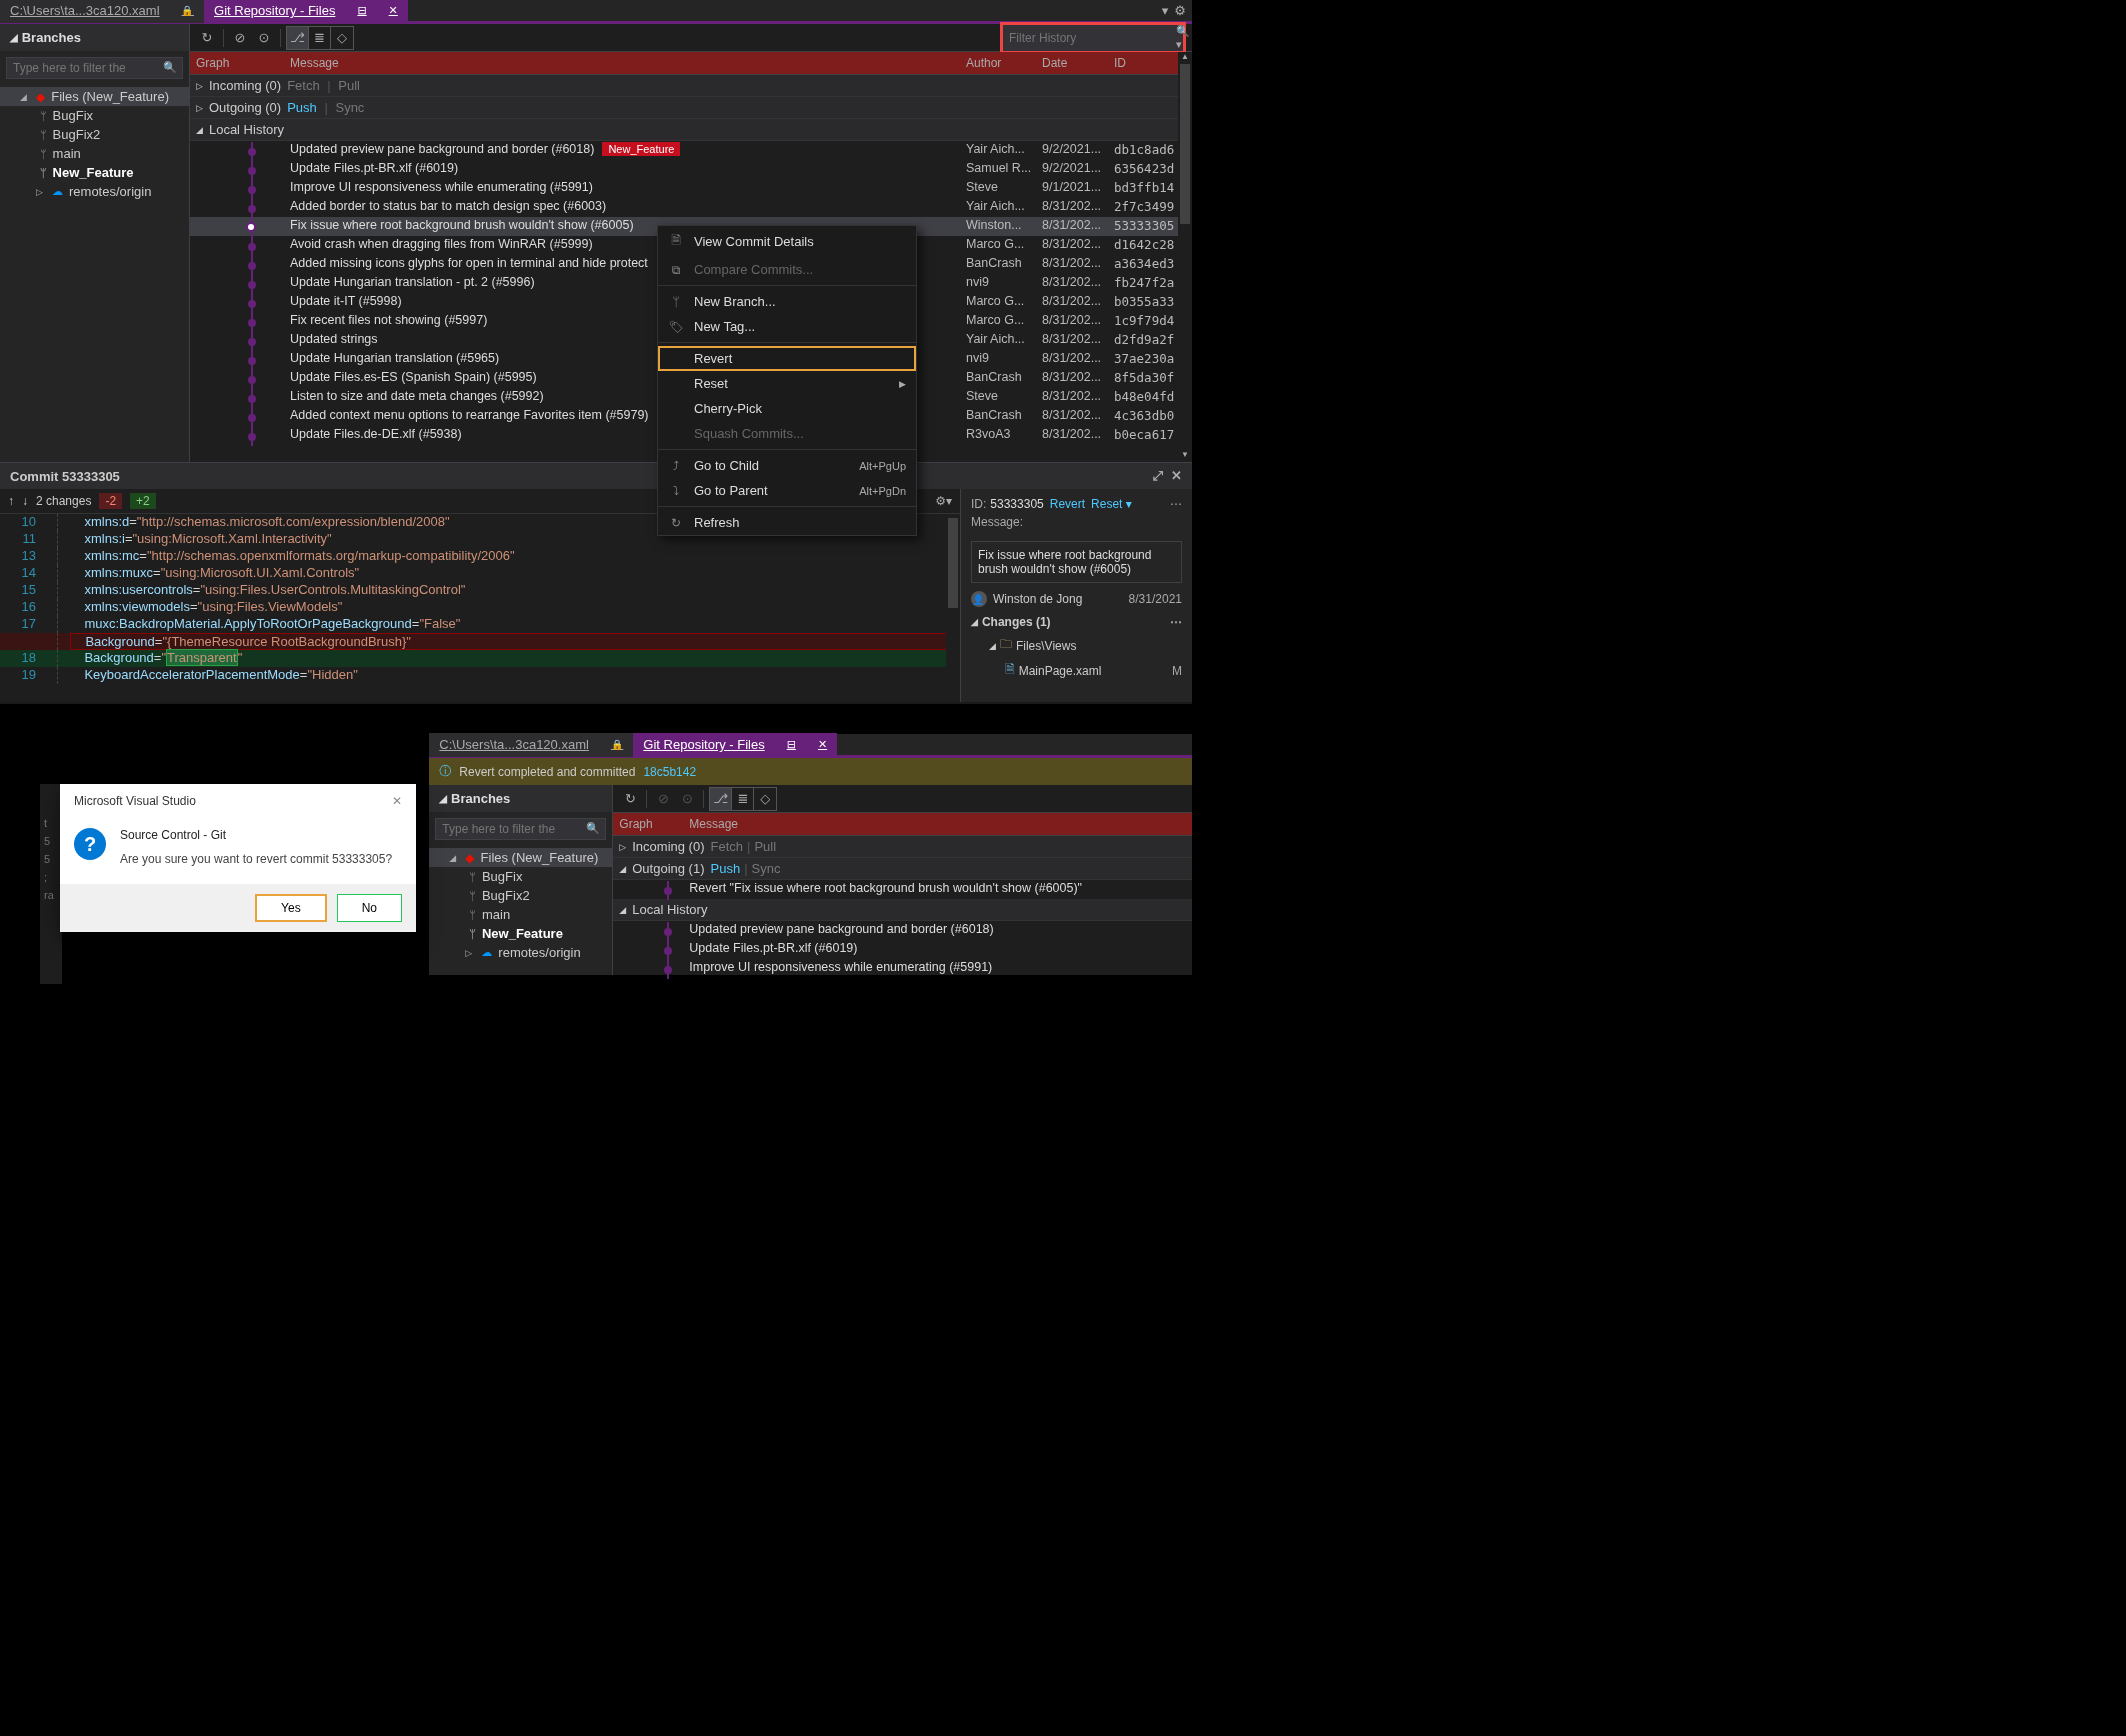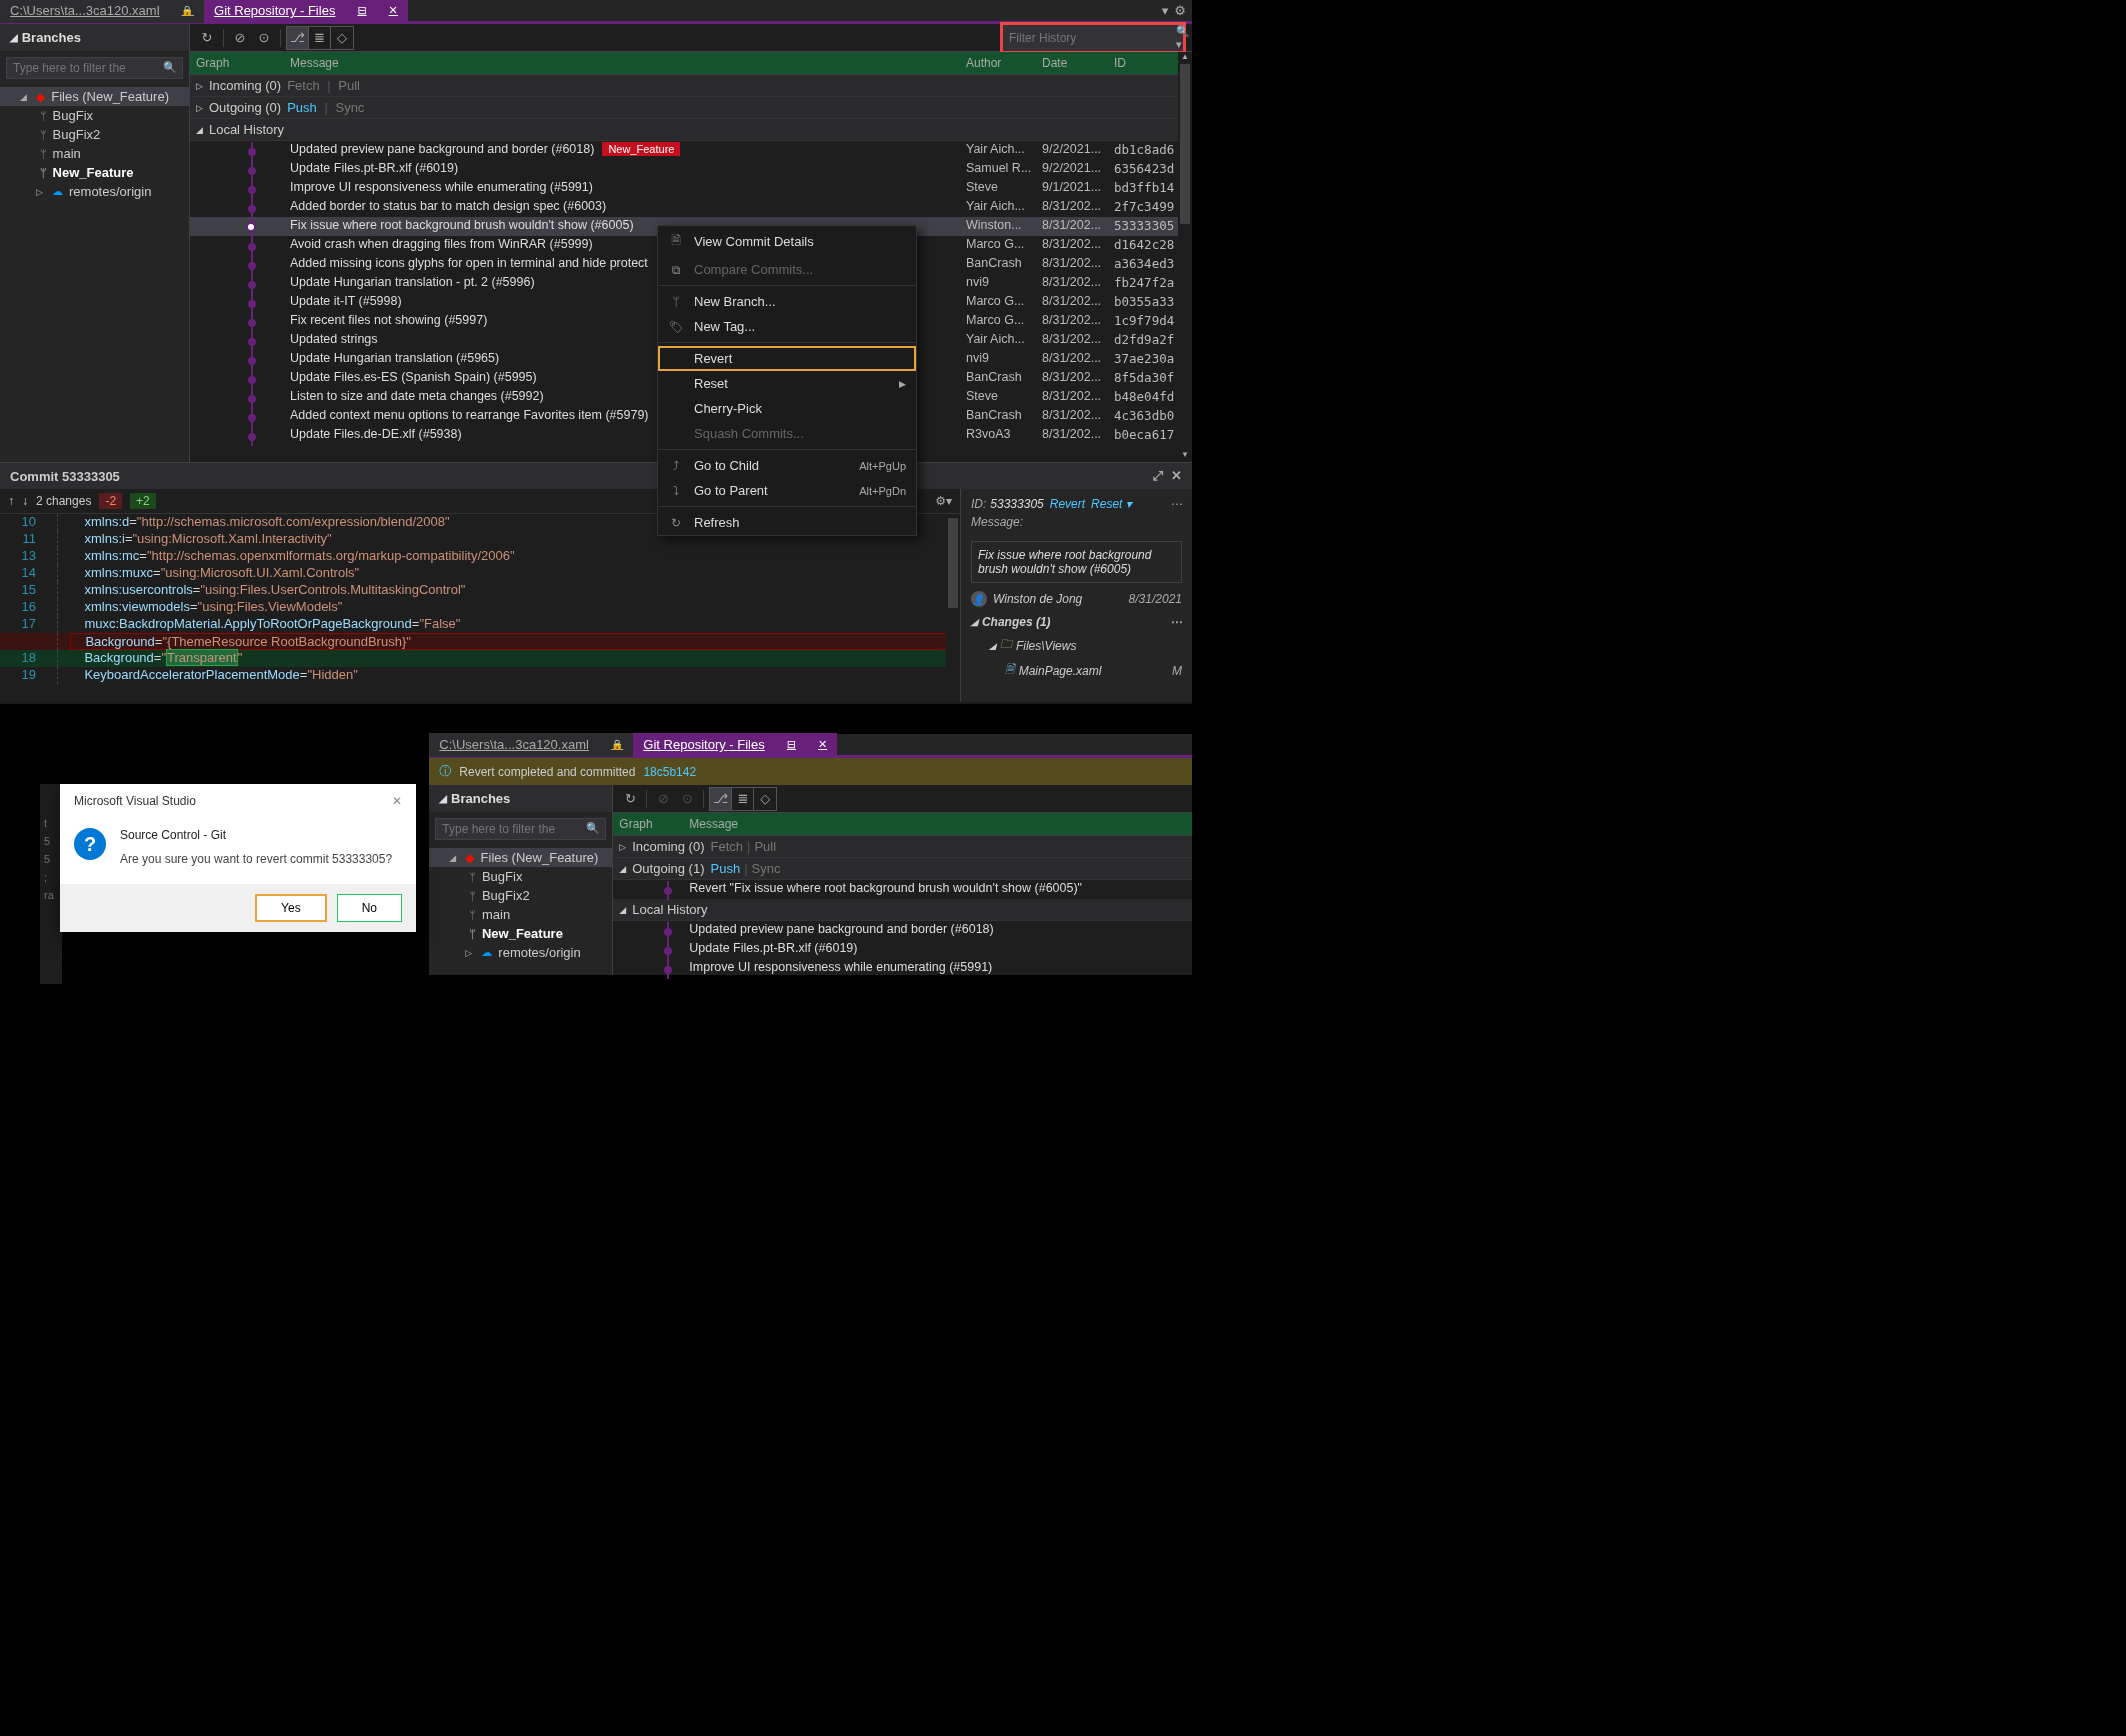--- a/index.html
+++ b/index.html
@@ -39,21 +39,21 @@
 .tb-btn { width: 22px; height: 22px; display: flex; align-items: center; justify-content: center; color: #aaa; border: 1px solid transparent; }
 .tb-sep { width: 1px; height: 18px; background: #3f3f46; margin: 0 3px; }
 .tb-group { display: flex; border: 1px solid #555; }
 .tb-group .tb-btn { border: none; border-right: 1px solid #555; }
 .tb-group .tb-btn:last-child { border-right: none; }
 .tb-group .tb-btn.active { background: #3f3f46; }
 .filter-history { margin-left: auto; display: flex; align-items: center; background: #333337; border: 3px solid #ef4444; width: 186px; }
 .filter-history input { flex:1; background: transparent; border: none; color: #aaa; padding: 3px 6px; font-size: 12px; outline: none; }
 .filter-history .search-ic { padding: 0 6px; font-size: 11px; color: #aaa; }
 
-.grid-header { display: flex; padding: 4px 6px; color: #aaa; border-bottom: 1px solid #3f3f46; background: #14532d; font-size: 12px; }
+.grid-header { display: flex; padding: 4px 6px; color: #aaa; border-bottom: 1px solid #3f3f46; background: #7f1d1d; font-size: 12px; }
 .col-graph { width: 94px; }
 .col-msg { flex: 1; }
 .col-author { width: 76px; }
 .col-date { width: 72px; }
 .col-id { width: 72px; }
 
 .section-row { display: flex; align-items: center; padding: 3px 6px; background: #2a2a2c; border-bottom: 1px solid #333; }
 .section-row .caret { font-size: 9px; margin-right: 6px; }
 .section-row .links { margin-left: 6px; }
 .section-row .link { color: #4ec9ff; cursor: pointer; }
@@ -106,21 +106,21 @@
 .code-line .txt { flex: 1; white-space: pre; }
 .code-line.del { background: #3a1313; }
 .code-line.del .txt { border: 1px solid #8b0000; }
 .code-line.add { background: #12351f; }
 .code-line.add .hl { background: #1d6b3a; border: 1px solid #2ea043; }
 .c-attr { color: #9cdcfe; }
 .c-str { color: #ce9178; }
 .c-punc { color: #d4d4d4; }
 .code .scrollbar-v { top: 0; }
 
-.cd-right { width: 232px; background: #252526; border-left: 1px solid #3f3f46; display: flex; flex-direction: column; padding: 0; font-style: italic; }
+.cd-right { width: 232px; background: #252526; border-left: 1px solid #3f3f46; display: flex; flex-direction: column; padding: 0; }
 .cd-info { padding: 6px 10px; }
 .cd-info-row { display: flex; padding: 2px 0; font-size: 12px; }
 .cd-info-row .lbl { color: #aaa; }
 .cd-info-row .val { color: #ddd; margin-left: 4px; }
 .cd-info-row .link { color: #4ec9ff; cursor: pointer; margin-left: 6px; }
 .cd-info-row .more { margin-left: auto; color: #aaa; }
 .cd-msg-box { border: 1px solid #3f3f46; padding: 6px; margin: 4px 10px; font-size: 12px; color: #ddd; }
 .cd-author-row { display: flex; align-items: center; padding: 4px 10px; font-size: 12px; }
 .cd-author-row .avatar { width: 16px; height: 16px; border-radius: 50%; background: #555; margin-right: 6px; display: flex; align-items: center; justify-content: center; font-size: 10px; }
 .cd-author-row .date { margin-left: auto; color: #aaa; }

